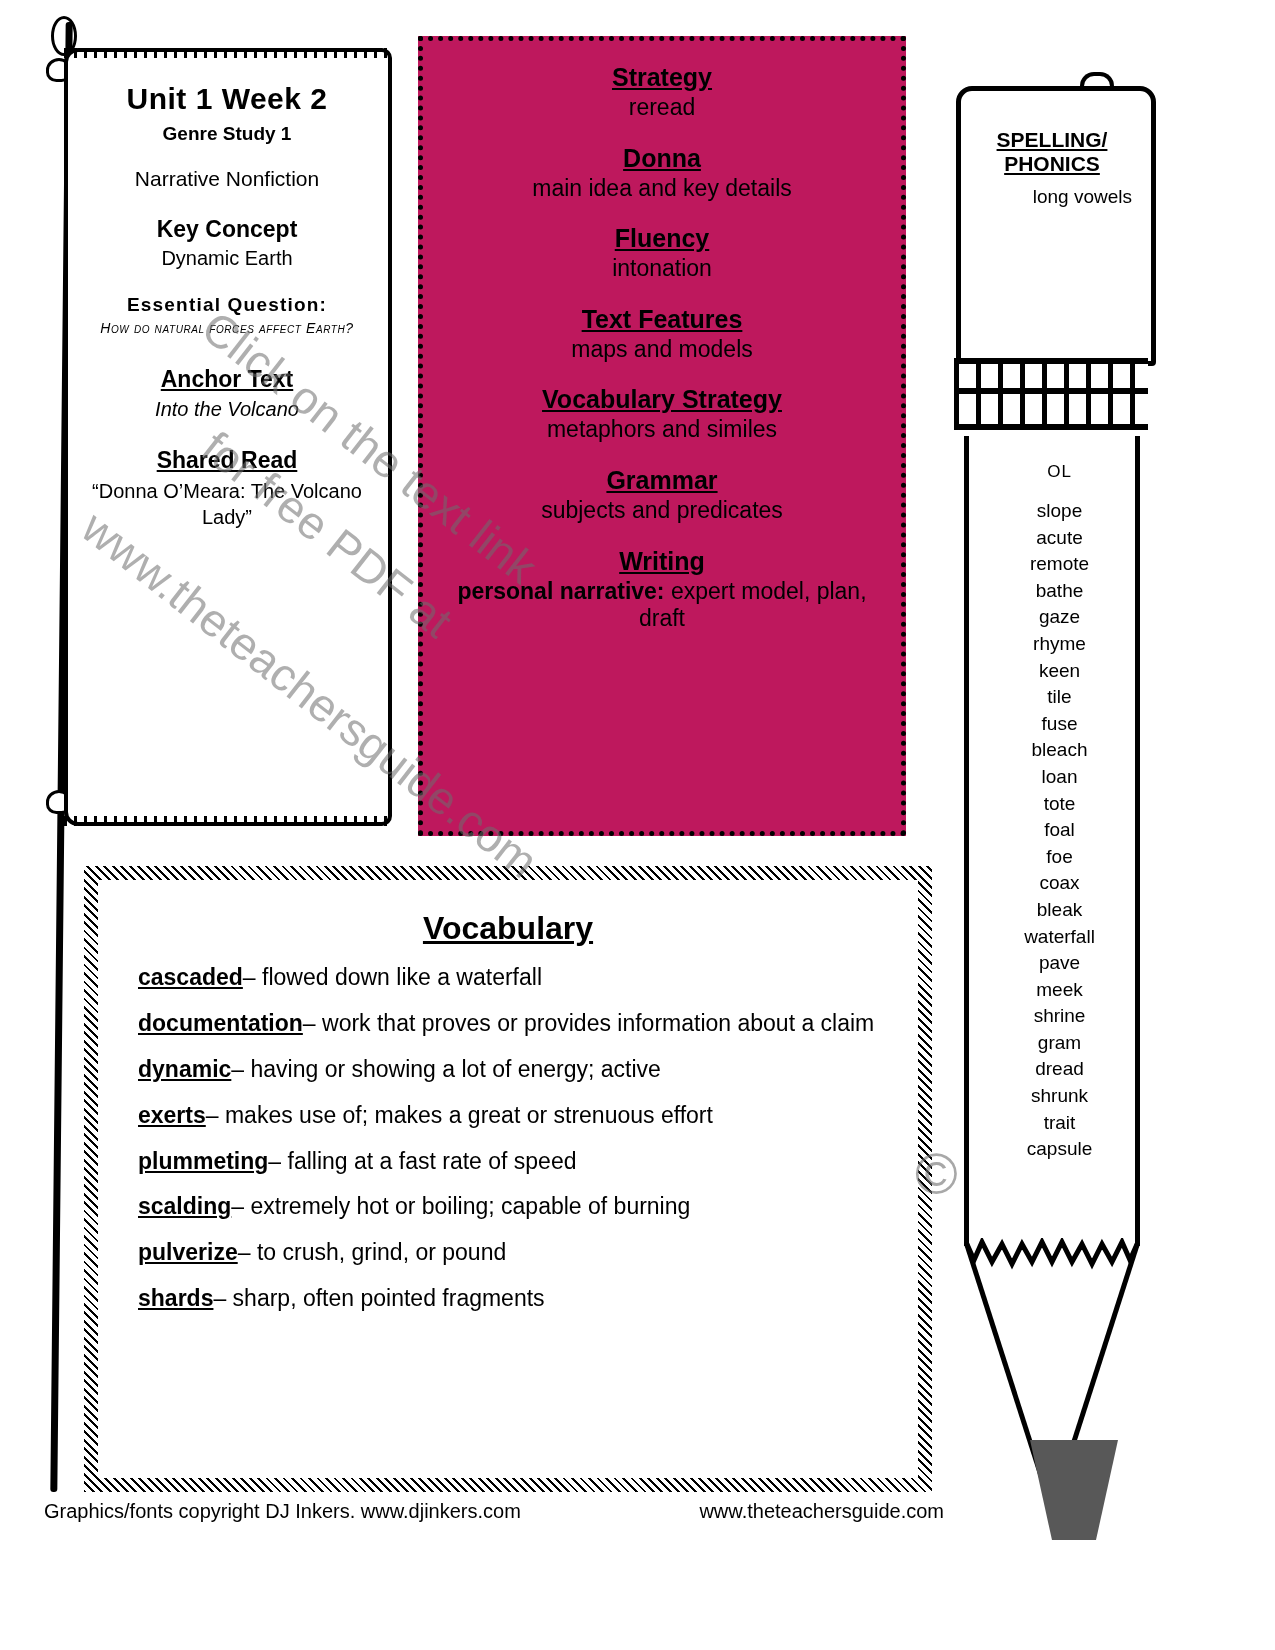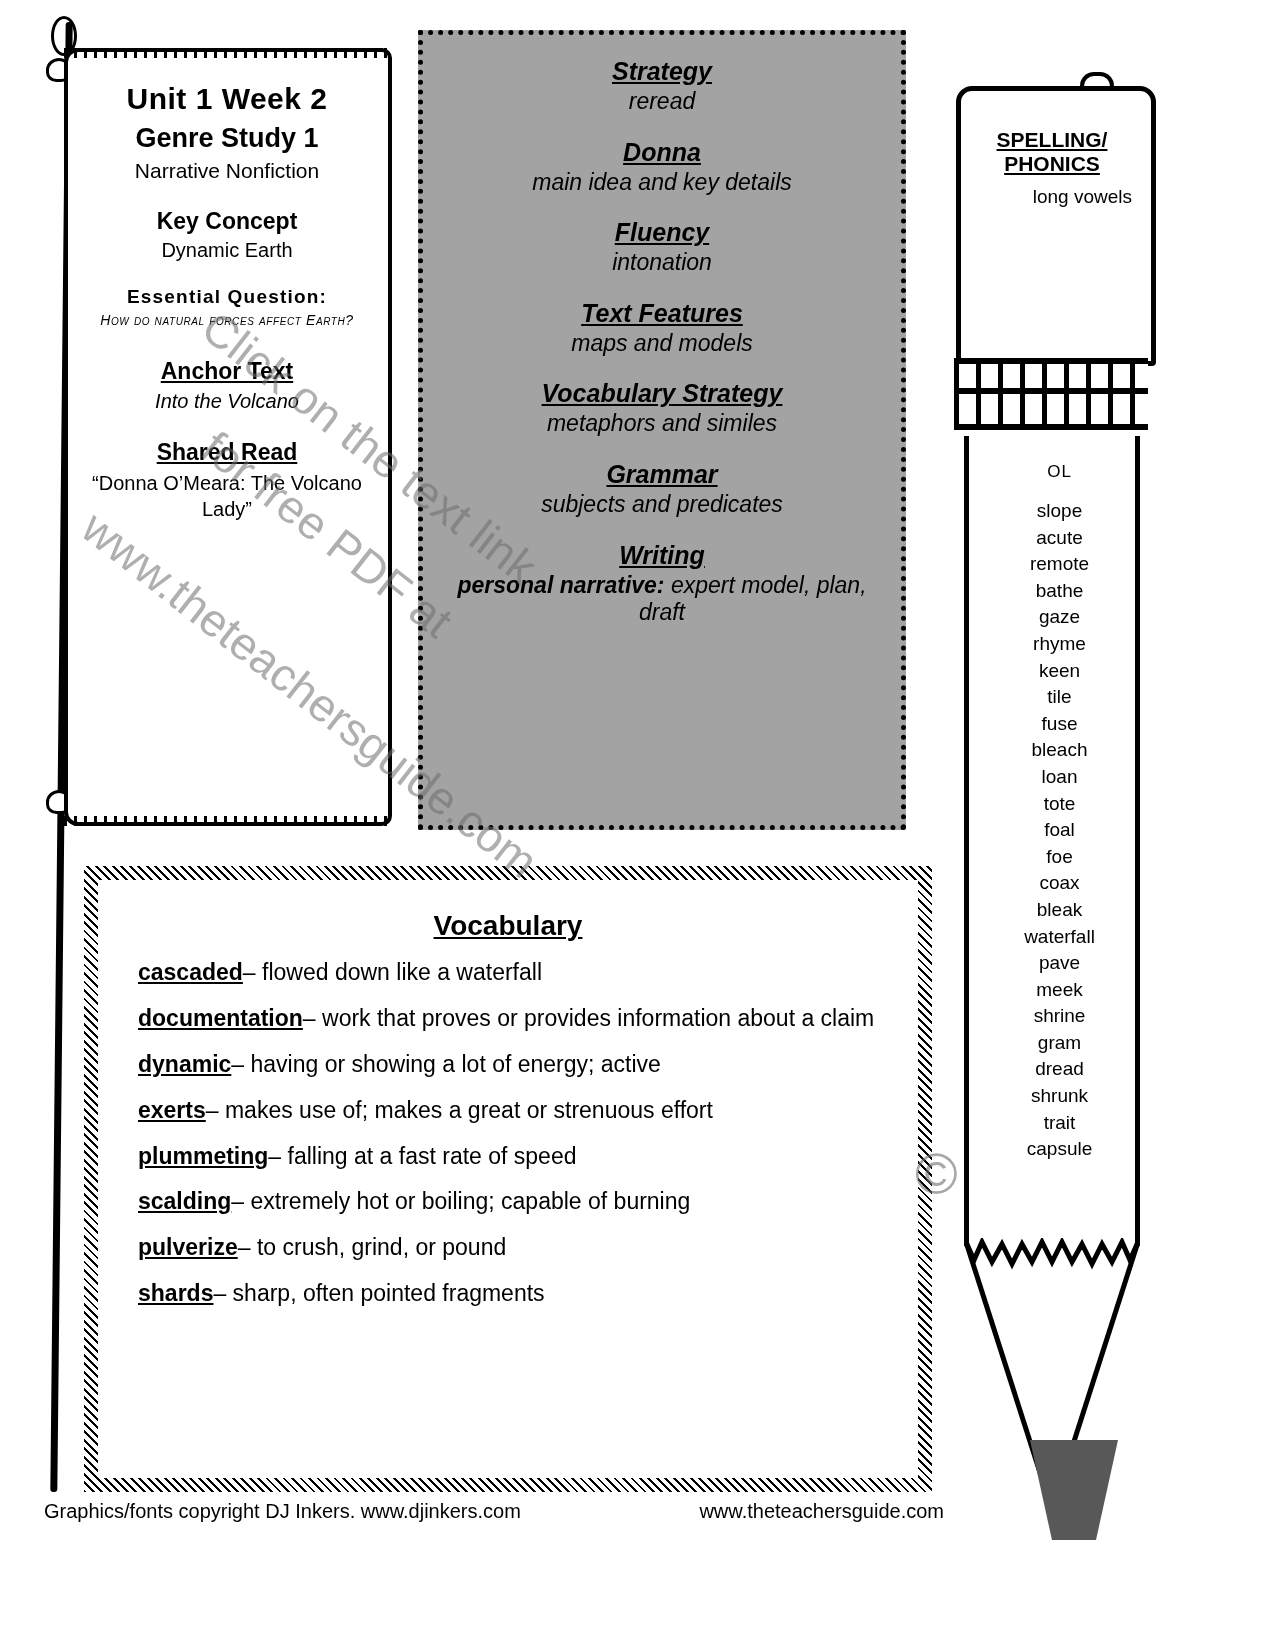--- a/index.html
+++ b/index.html
@@ -93,23 +93,23 @@
     text-align: center;
     line-height: 1.25;
   }
   .f-title {
     font-size: 30px;
     font-weight: bold;
     letter-spacing: 0.5px;
     margin-bottom: 4px;
   }
   .f-sub {
-    font-size: 27px;
-    font-weight: bold;
-    margin-bottom: 3px;
+    font-size: 19px;
+    font-weight: bold;
+    margin-bottom: 21px;
   }
   .f-sub2 {
     font-size: 21px;
     margin-bottom: 22px;
   }
   .f-head {
     font-size: 23px;
     font-weight: bold;
     margin-bottom: 3px;
   }
@@ -144,26 +144,25 @@
   }
   .f-quote {
     font-size: 20px;
     line-height: 1.3;
   }
 
   
   #skills-box {
     position: absolute;
     left: 418px;
-    top: 30px;
+    top: 36px;
     width: 478px;
     height: 790px;
     border: 5px dotted #000;
-    background: #a3a3a3;
-    font-style: italic;
+    background: #be185d;
   }
   #skills-inner {
     padding: 22px 14px 0 14px;
     text-align: center;
   }
   .s-head {
     font-size: 25px;
     font-weight: bold;
     text-decoration: underline;
     margin: 0 0 2px 0;
@@ -195,21 +194,21 @@
     left: 16px;
     top: 16px;
     right: 16px;
     bottom: 16px;
     background: #fff;
     padding: 14px 24px;
     box-sizing: border-box;
   }
   #vocab-title {
     text-align: center;
-    font-size: 28px;
+    font-size: 32px;
     font-weight: bold;
     text-decoration: underline;
     margin-bottom: 16px;
   }
   .v-entry {
     font-size: 23px;
     line-height: 1.3;
     margin-bottom: 16px;
   }
   .v-term {

